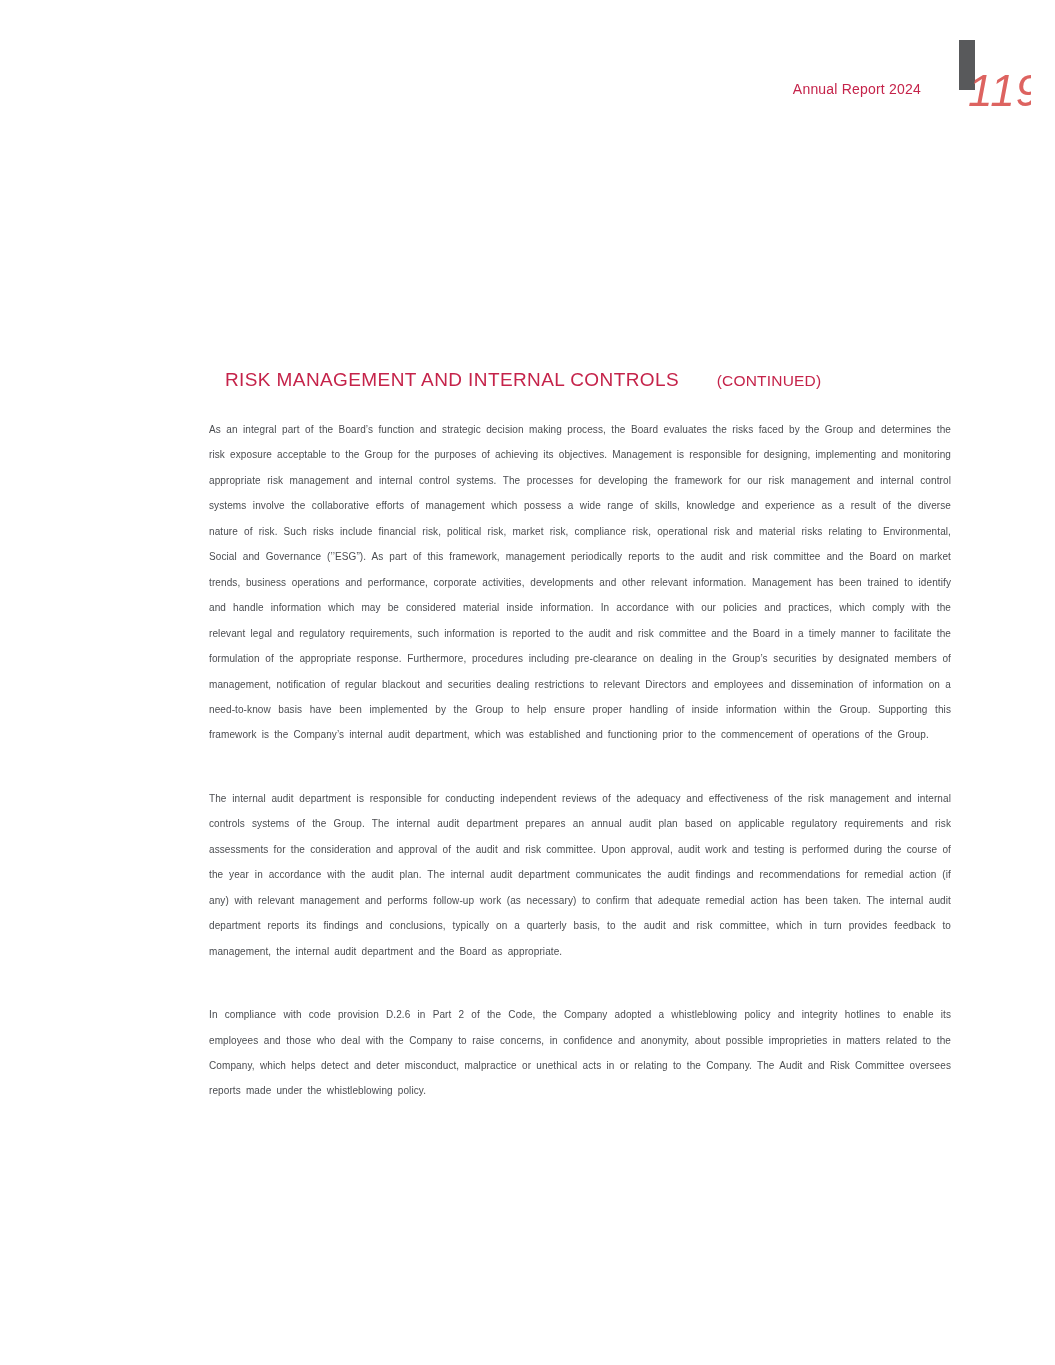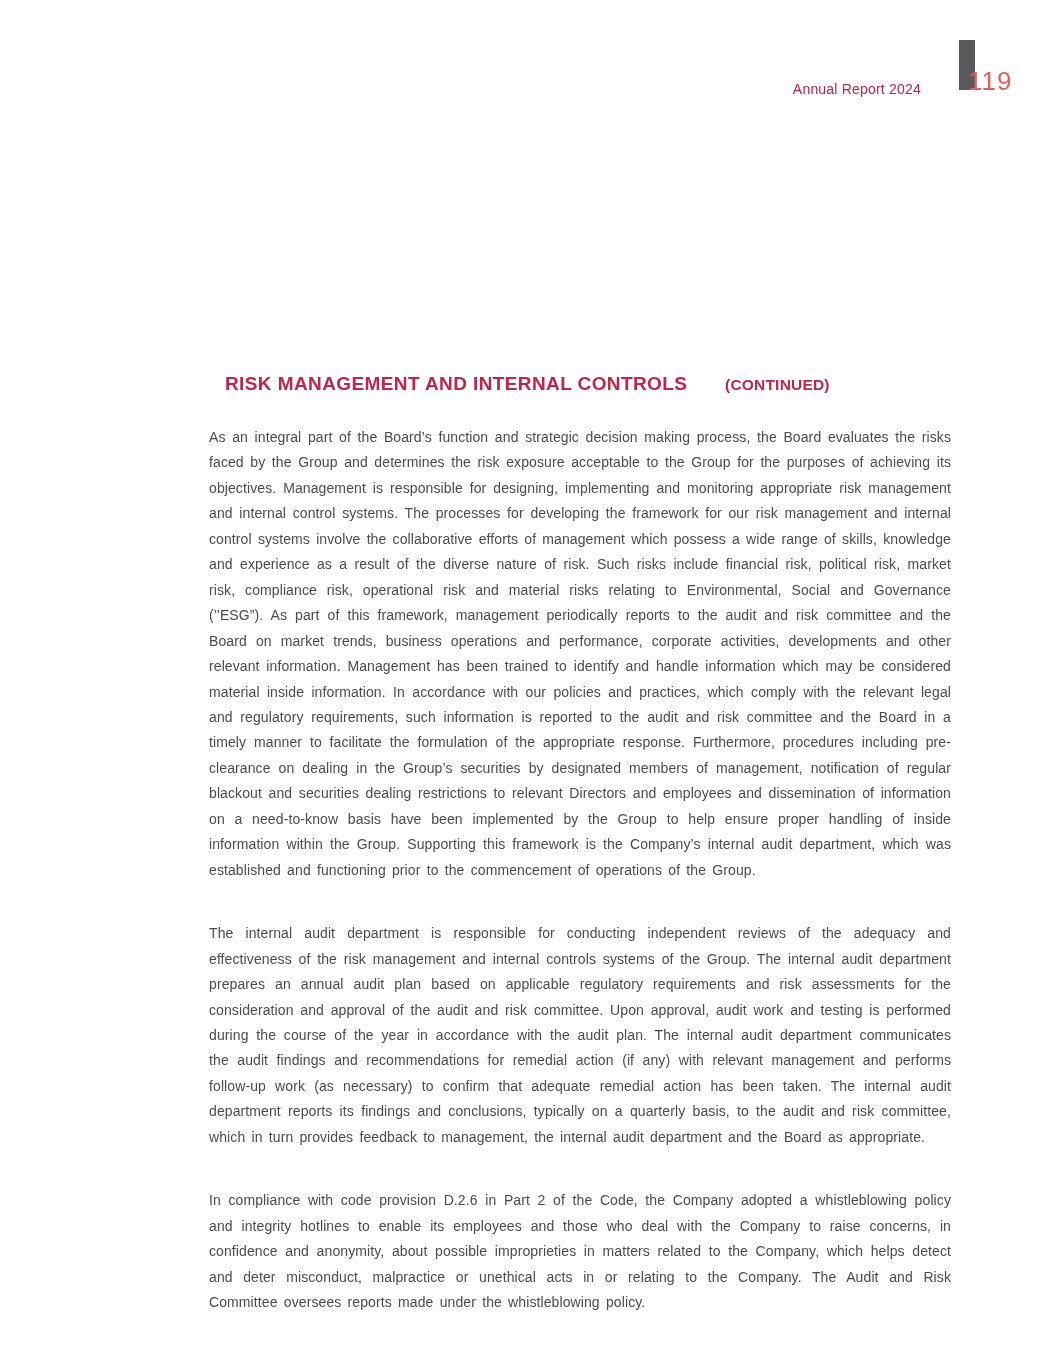--- a/index.html
+++ b/index.html
@@ -33,59 +33,60 @@
     top: 0;
     left: 919px;
     width: 2px;
     height: 50px;
     background: var(--divider);
   }
   .page-number {
     position: absolute;
     top: 19px;
     left: 920px;
-    font-size: 26px;
+    font-size: 44px;
     line-height: 1.1;
     letter-spacing: 1px;
     color: var(--coral);
     font-weight: 400;
+    font-style: italic;
   }
   .page-title {
     position: absolute;
     top: 162px;
     right: 120px;
     font-size: 27px;
     line-height: 36px;
     font-weight: 400;
     letter-spacing: 0.2px;
     color: var(--accent);
     white-space: nowrap;
   }
   .content {
     position: absolute;
     top: 306px;
     left: 145px;
     width: 790px;
   }
   .section-heading {
     font-size: 19px;
-    line-height: 28px;
-    font-weight: 700;
+    line-height: 20px;
+    font-weight: 400;
     letter-spacing: 0.4px;
     color: var(--accent);
     margin-bottom: 10px;
     white-space: nowrap;
   }
   .section-heading .continued {
     font-size: 15.5px;
     letter-spacing: 0.2px;
   }
   .body-paragraph {
     text-align: justify;
-    font-size: 14px;
+    font-size: 10px;
     line-height: 25.45px;
     word-spacing: 2.2px;
     letter-spacing: 0.1px;
     color: var(--body-text);
     margin-bottom: 22px;
   }
   .body-paragraph:last-child { margin-bottom: 0; }
 </style>
 </head>
 <body>

